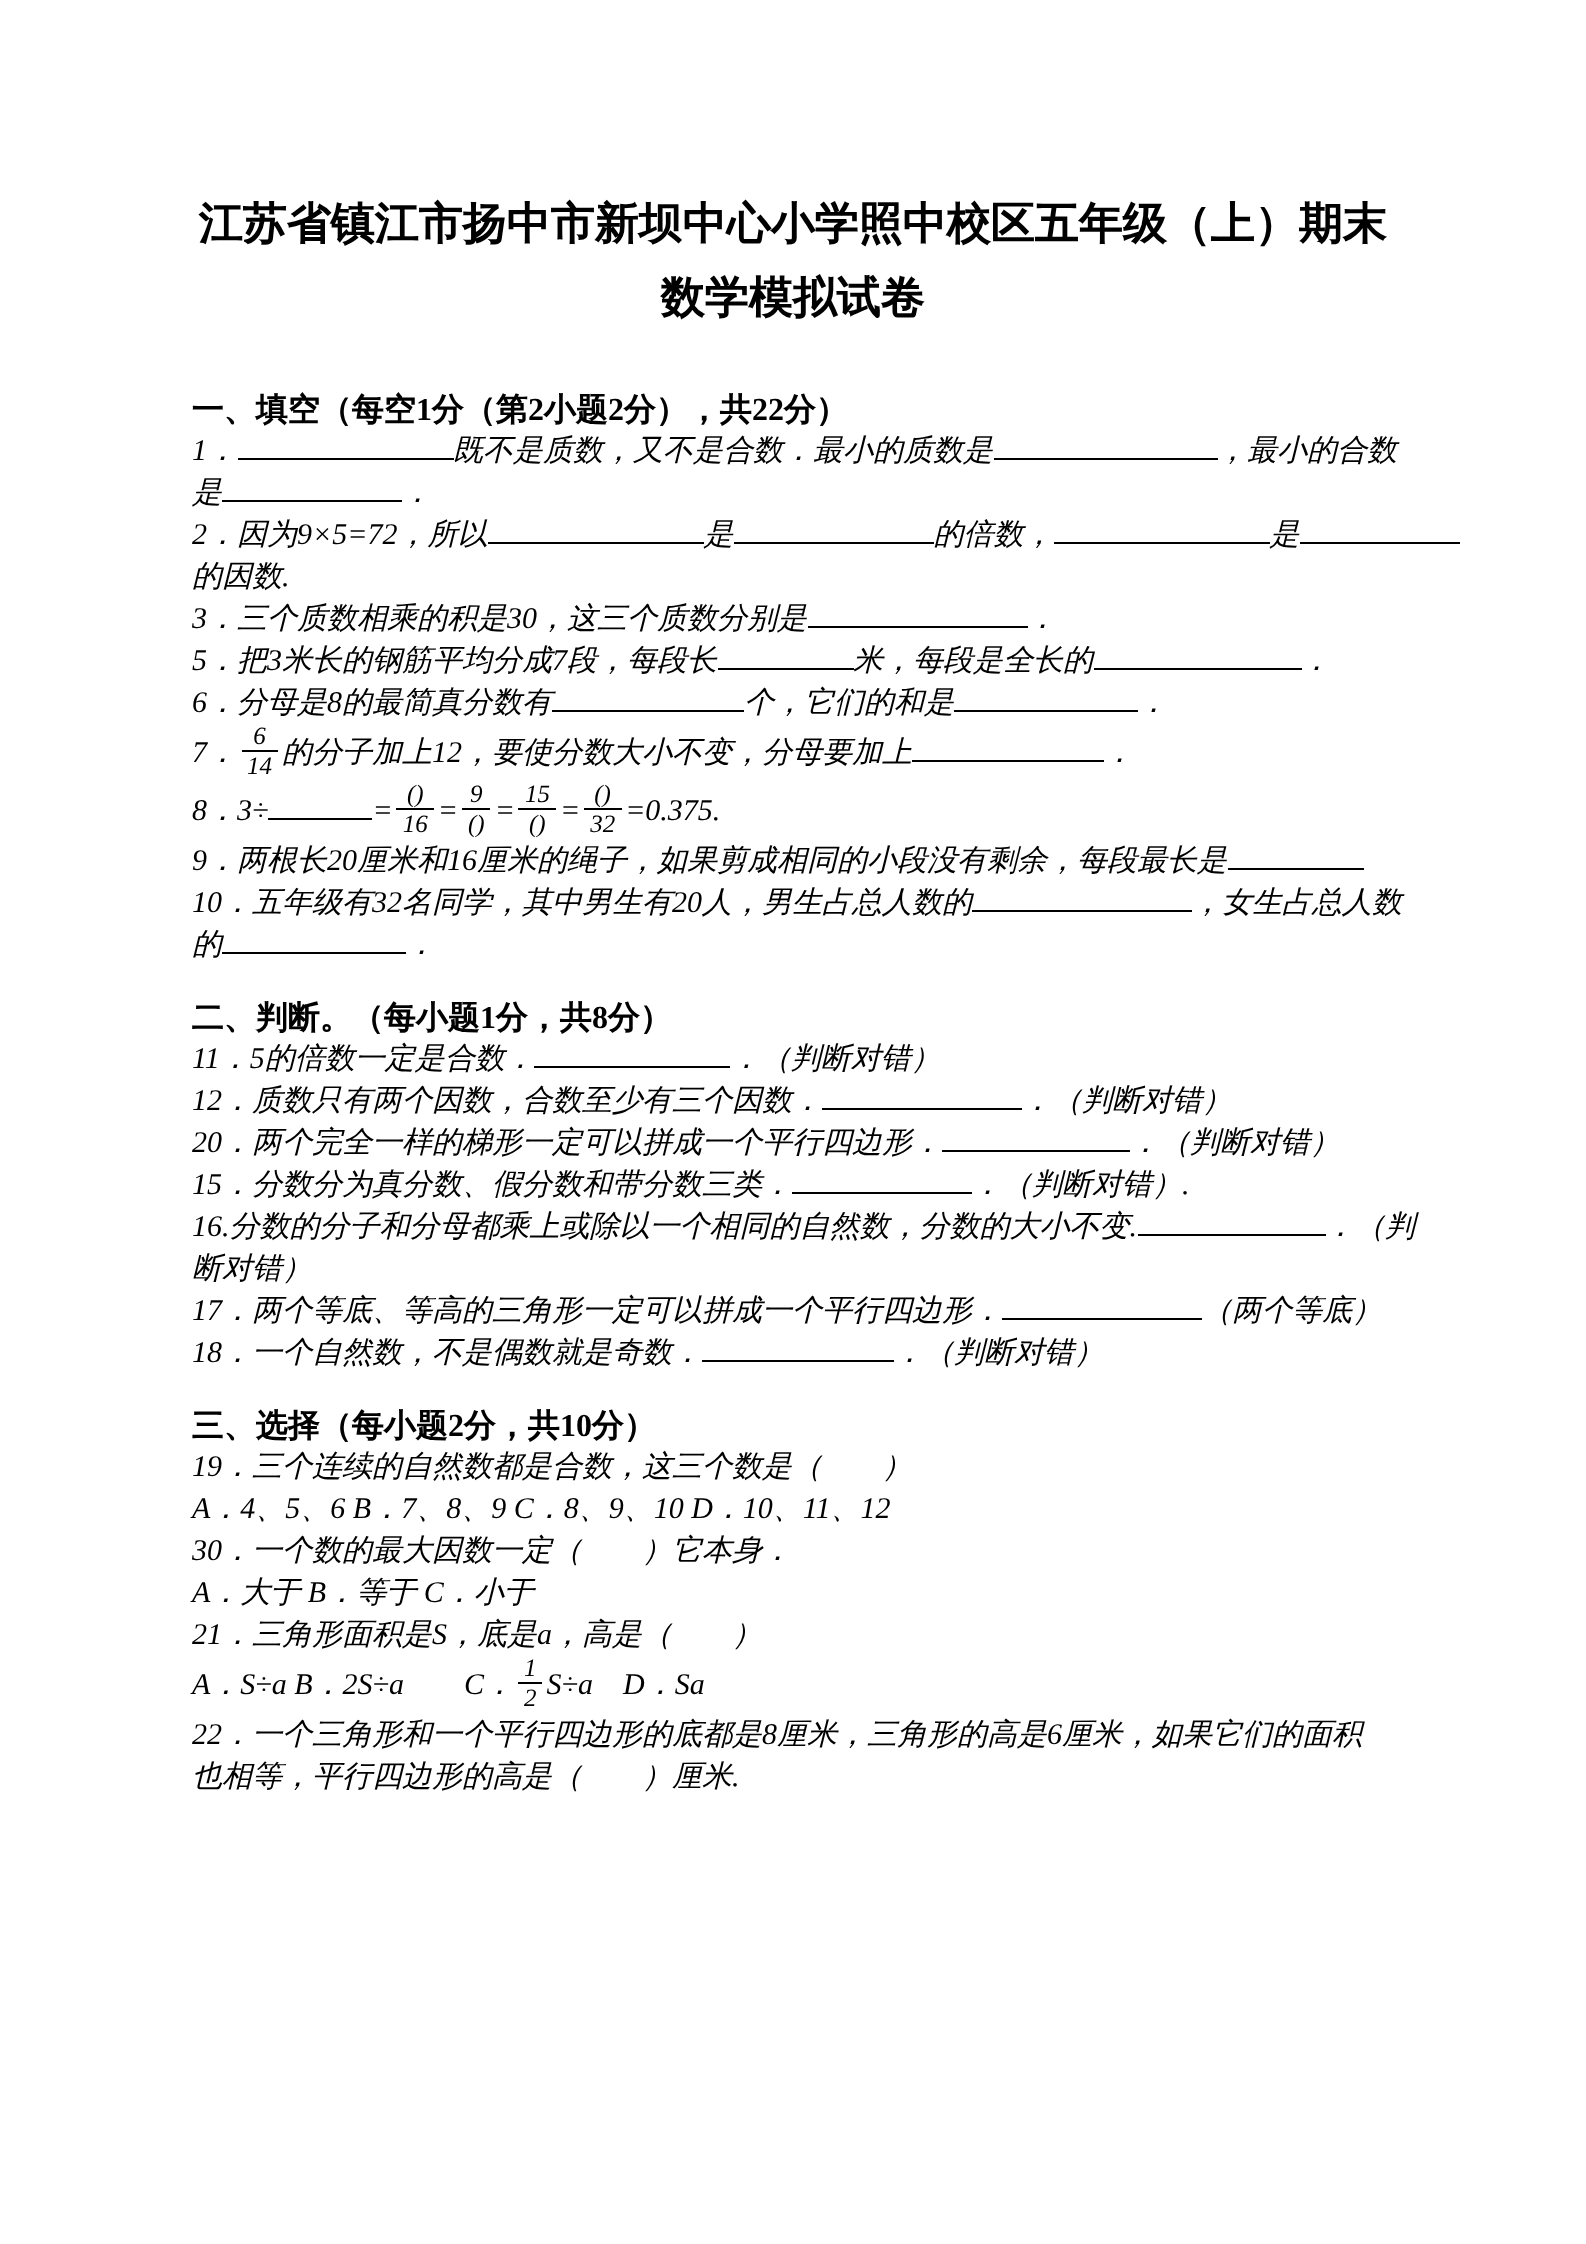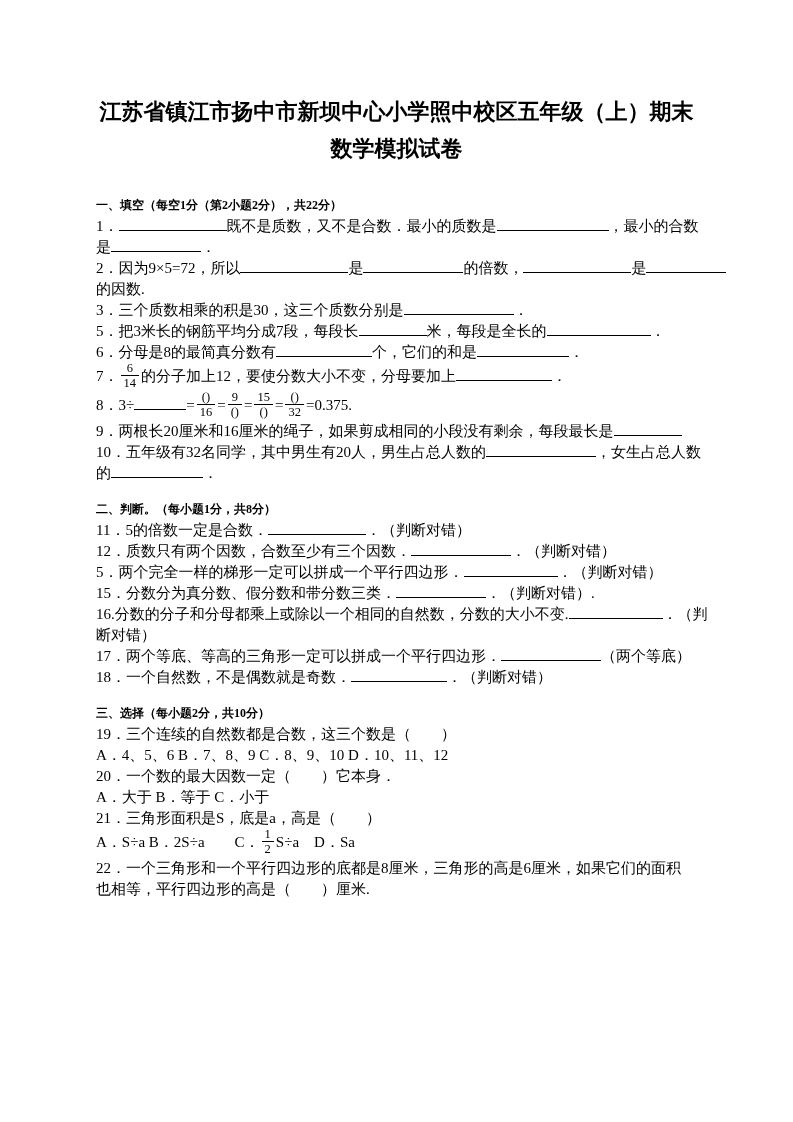--- a/index.html
+++ b/index.html
@@ -19,28 +19,29 @@
   }
   .title {
     font-size: 22px;
     font-weight: bold;
     text-align: center;
     line-height: 37px;
     margin-bottom: 28px;
   }
   .section-heading {
     font-weight: bold;
-    font-size: 12px;
+    font-size: 16px;
     line-height: 21px;
     margin-top: 15px;
   }
   .line {
     font-size: 15px;
     line-height: 21px;
     white-space: nowrap;
+    font-style: italic;
   }
   .blank {
     display: inline-block;
     border-bottom: 1px solid #000;
     height: 14px;
     vertical-align: baseline;
   }
   .frac {
     display: inline-block;
     vertical-align: middle;
@@ -68,29 +69,29 @@
       <div class="line"><span>5．把3米长的钢筋平均分成7段，每段长</span><span class="blank" style="width: 68px;"></span><span>米，每段是全长的</span><span class="blank" style="width: 104px;"></span><span>．</span></div>
       <div class="line"><span>6．分母是8的最简真分数有</span><span class="blank" style="width: 96px;"></span><span>个，它们的和是</span><span class="blank" style="width: 92px;"></span><span>．</span></div>
       <div class="line"><span>7．</span><span class="frac"><span class="num">6</span><span class="den">14</span></span><span>的分子加上12，要使分数大小不变，分母要加上</span><span class="blank" style="width: 96px;"></span><span>．</span></div>
       <div class="line"><span>8．3÷</span><span class="blank" style="width: 52px;"></span><span>=</span><span class="frac"><span class="num">()</span><span class="den">16</span></span><span>=</span><span class="frac"><span class="num">9</span><span class="den">()</span></span><span>=</span><span class="frac"><span class="num">15</span><span class="den">()</span></span><span>=</span><span class="frac"><span class="num">()</span><span class="den">32</span></span><span>=0.375.</span></div>
       <div class="line"><span>9．两根长20厘米和16厘米的绳子，如果剪成相同的小段没有剩余，每段最长是</span><span class="blank" style="width: 68px;"></span></div>
       <div class="line"><span>10．五年级有32名同学，其中男生有20人，男生占总人数的</span><span class="blank" style="width: 110px;"></span><span>，女生占总人数</span></div>
       <div class="line"><span>的</span><span class="blank" style="width: 92px;"></span><span>．</span></div>
       <div class="section-heading">二、判断。（每小题1分，共8分）</div>
       <div class="line"><span>11．5的倍数一定是合数．</span><span class="blank" style="width: 98px;"></span><span>．（判断对错）</span></div>
       <div class="line"><span>12．质数只有两个因数，合数至少有三个因数．</span><span class="blank" style="width: 100px;"></span><span>．（判断对错）</span></div>
-      <div class="line"><span>5．两个完全一样的梯形一定可以拼成一个平行四边形．</span><span class="blank" style="width: 94px;"></span><span>．（判断对错）</span></div>
+      <div class="line"><span>20．两个完全一样的梯形一定可以拼成一个平行四边形．</span><span class="blank" style="width: 94px;"></span><span>．（判断对错）</span></div>
       <div class="line"><span>15．分数分为真分数、假分数和带分数三类．</span><span class="blank" style="width: 90px;"></span><span>．（判断对错）.</span></div>
       <div class="line"><span>16.分数的分子和分母都乘上或除以一个相同的自然数，分数的大小不变.</span><span class="blank" style="width: 94px;"></span><span>．（判</span></div>
       <div class="line"><span>断对错）</span></div>
       <div class="line"><span>17．两个等底、等高的三角形一定可以拼成一个平行四边形．</span><span class="blank" style="width: 100px;"></span><span>（两个等底）</span></div>
       <div class="line"><span>18．一个自然数，不是偶数就是奇数．</span><span class="blank" style="width: 96px;"></span><span>．（判断对错）</span></div>
       <div class="section-heading">三、选择（每小题2分，共10分）</div>
       <div class="line"><span>19．三个连续的自然数都是合数，这三个数是（　　）</span></div>
       <div class="line"><span>A．4、5、6  B．7、8、9  C．8、9、10 D．10、11、12</span></div>
-      <div class="line"><span>20．一个数的最大因数一定（　　）它本身．</span></div>
+      <div class="line"><span>30．一个数的最大因数一定（　　）它本身．</span></div>
       <div class="line"><span>A．大于 B．等于 C．小于</span></div>
       <div class="line"><span>21．三角形面积是S，底是a，高是（　　）</span></div>
       <div class="line"><span>A．S÷a B．2S÷a　　C．</span><span class="frac"><span class="num">1</span><span class="den">2</span></span><span>S÷a　D．Sa</span></div>
       <div class="line"><span>22．一个三角形和一个平行四边形的底都是8厘米，三角形的高是6厘米，如果它们的面积</span></div>
       <div class="line"><span>也相等，平行四边形的高是（　　）厘米.</span></div>
     </main>
 </div>
 
 </body></html>

